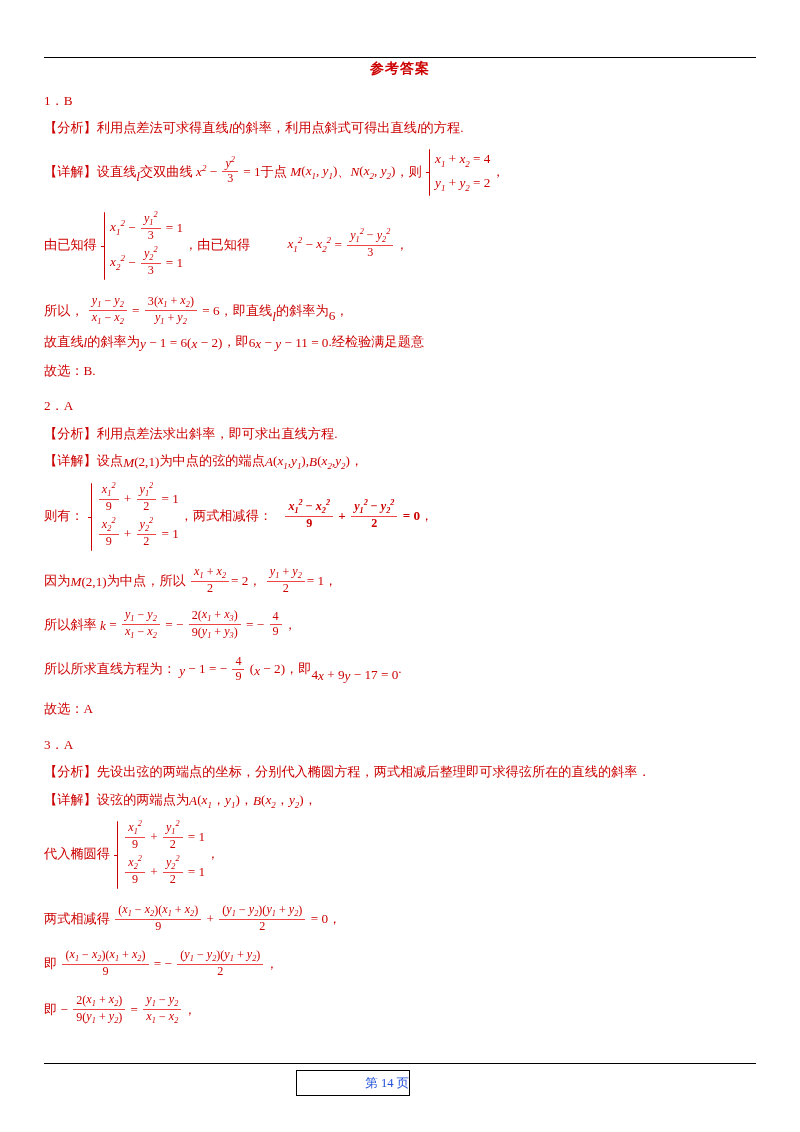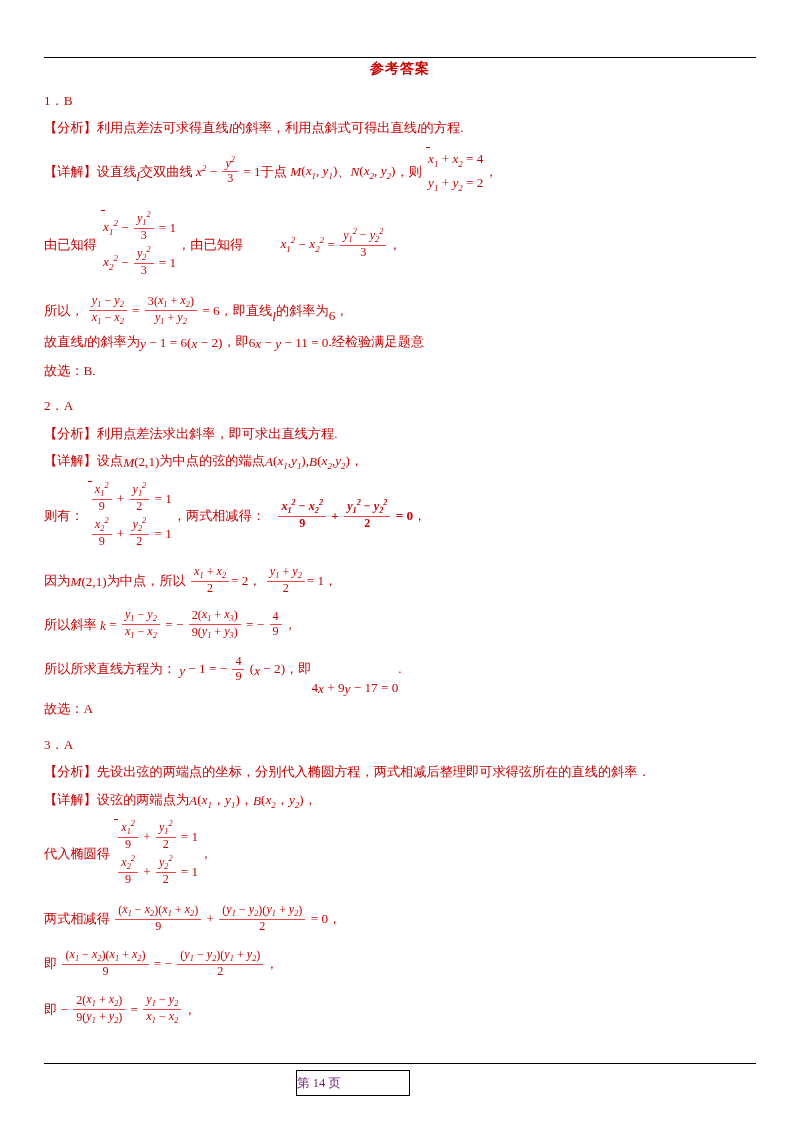--- a/index.html
+++ b/index.html
@@ -97,21 +97,20 @@
   sub.e {
     font-size: 0.68em;
     vertical-align: sub;
     font-style: italic;
   }
   .brace {
     display: inline-flex;
     align-items: center;
     vertical-align: middle;
     margin: 0 1px;
-    flex-direction: column;
   }
   .brace .bar {
     display: inline-block;
     width: 7px;
     align-self: stretch;
     position: relative;
   }
   .brace .bar::before {
     content: "";
     position: absolute;
@@ -143,23 +142,23 @@
     border-top: 1.6px solid #000;
   }
   .footer-box {
     position: absolute;
     left: 296px;
     top: 1070px;
     width: 112px;
     height: 24px;
     border: 1px solid #000;
     background: #fff;
-    color: #701a75;
+    color: #1d4ed8;
     font-size: 12.5px;
-    text-align: left;
+    text-align: right;
     line-height: 24px;
     font-family: "Liberation Serif", serif;
   }
 </style>
 </head>
 <body>
 
 <div class="page">
 
   <div class="header-rule"></div>
@@ -269,21 +268,21 @@
         <span class="frac"><span class="num up">4</span><span class="den up">9</span></span>
       </span><span>，</span>
     </div>
 
     <div class="line" style="margin-bottom:14px;">
       <span>所以所求直线方程为：</span>
       <span class="blk">
         <span class="m">y</span> <span class="up">− 1 = −</span>
         <span class="frac"><span class="num up">4</span><span class="den up">9</span></span>
         <span class="up">(</span><span class="m">x</span> <span class="up">− 2)</span>
-      </span><span>，即</span><span class="blk" style="position:relative;top:18px;"><span class="up">4</span><span class="m">x</span> <span class="up">+ 9</span><span class="m">y</span> <span class="up">− 17 = 0</span></span><span>.</span>
+      </span><span>，即</span><span class="blk" style="position:relative;top:5px;"><span class="up">4</span><span class="m">x</span> <span class="up">+ 9</span><span class="m">y</span> <span class="up">− 17 = 0</span></span><span>.</span>
     </div>
 
     <div class="line" style="margin-bottom:10px;">故选：A</div>
 
     <div class="line qnum">3．A</div>
 
     <div class="line">
       <span>【分析】</span><span>先设出弦的两端点的坐标，分别代入椭圆方程，两式相减后整理即可求得弦所在的直线的斜率．</span>
     </div>
 

